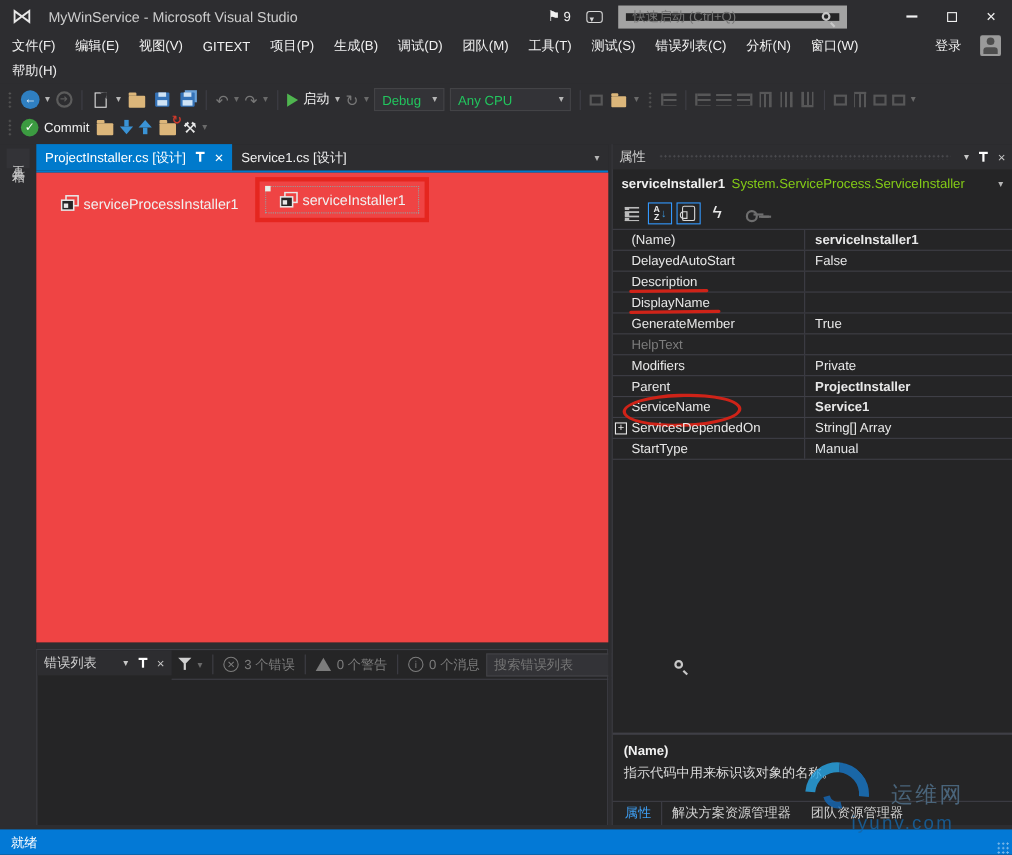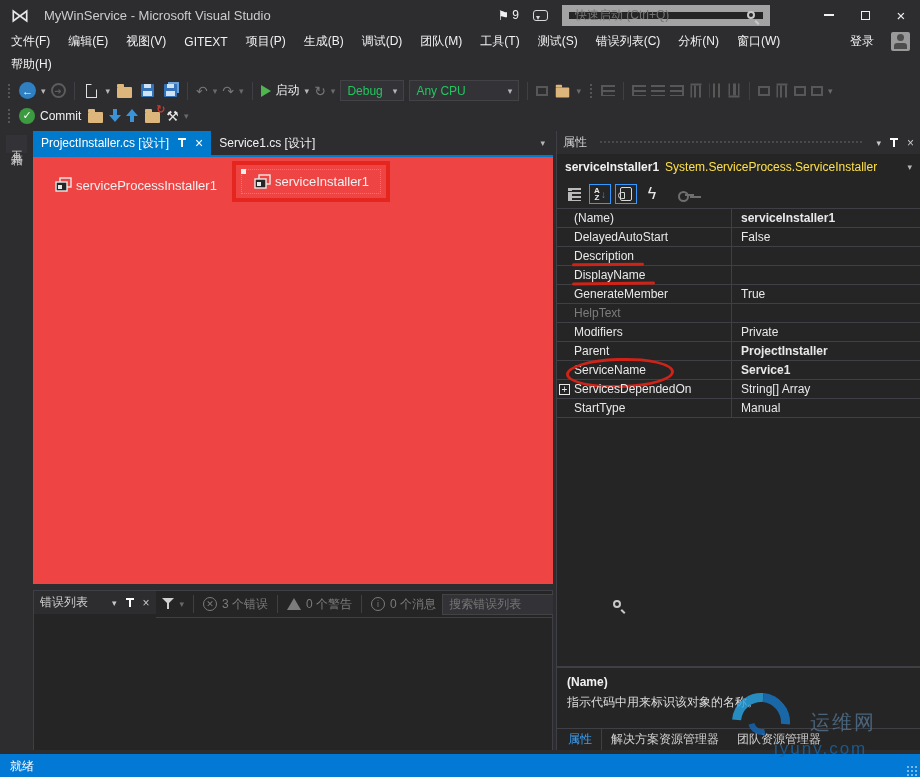--- a/index.html
+++ b/index.html
@@ -122,21 +122,21 @@
   .ehc .sort { font-size:8px; color:#d0d0d0; }
   .c0 { width:15px; padding:0; } .c1 { width:17px; padding:0; }
   .c2 { width:107px; } .c3 { width:116px; } .c4 { width:70px; } .c5 { width:69px; } .c6 { flex:1; border-right:none; }
   .errbody { flex:1; }
 
   
   .vsplit { width:3px; background:#2d2d30; }
   .props { width:364px; display:flex; flex-direction:column; background:#252526; border-left:1px solid #3f3f46; }
   .objrow { height:26px; display:flex; align-items:center; padding:0 8px; gap:6px; }
   .objname { font-weight:bold; white-space:nowrap; }
-  .objtype { color:#fde047; white-space:nowrap; overflow:hidden; }
+  .objtype { color:#84cc16; white-space:nowrap; overflow:hidden; }
   .objrow .caret { margin-left:auto; }
   .proptools { height:28px; display:flex; align-items:center; gap:4px; padding:0 6px; }
   .pt { width:22px; height:20px; display:flex; align-items:center; justify-content:center; }
   .pt.sel { border:1px solid #3399ff; }
   .cat-ico { width:13px; height:13px;
              background:linear-gradient(#bbb 2px,transparent 2px) 0 0/13px 4px repeat-y; position:relative; }
   .cat-ico::before { content:""; position:absolute; left:0; top:0; width:4px; height:13px; background:repeating-linear-gradient(to bottom,#bbb 0 3px,transparent 3px 5px); }
   .az { font-size:8px; font-weight:bold; color:#e8e8e8; line-height:.9; display:flex; flex-direction:column; align-items:center; }
   .azdn { color:#3a93d6; font-size:10px; margin-left:1px; }
   .plug-ico { width:12px; height:14px; border:1px solid #d8d8d8; border-radius:2px; position:relative; }

